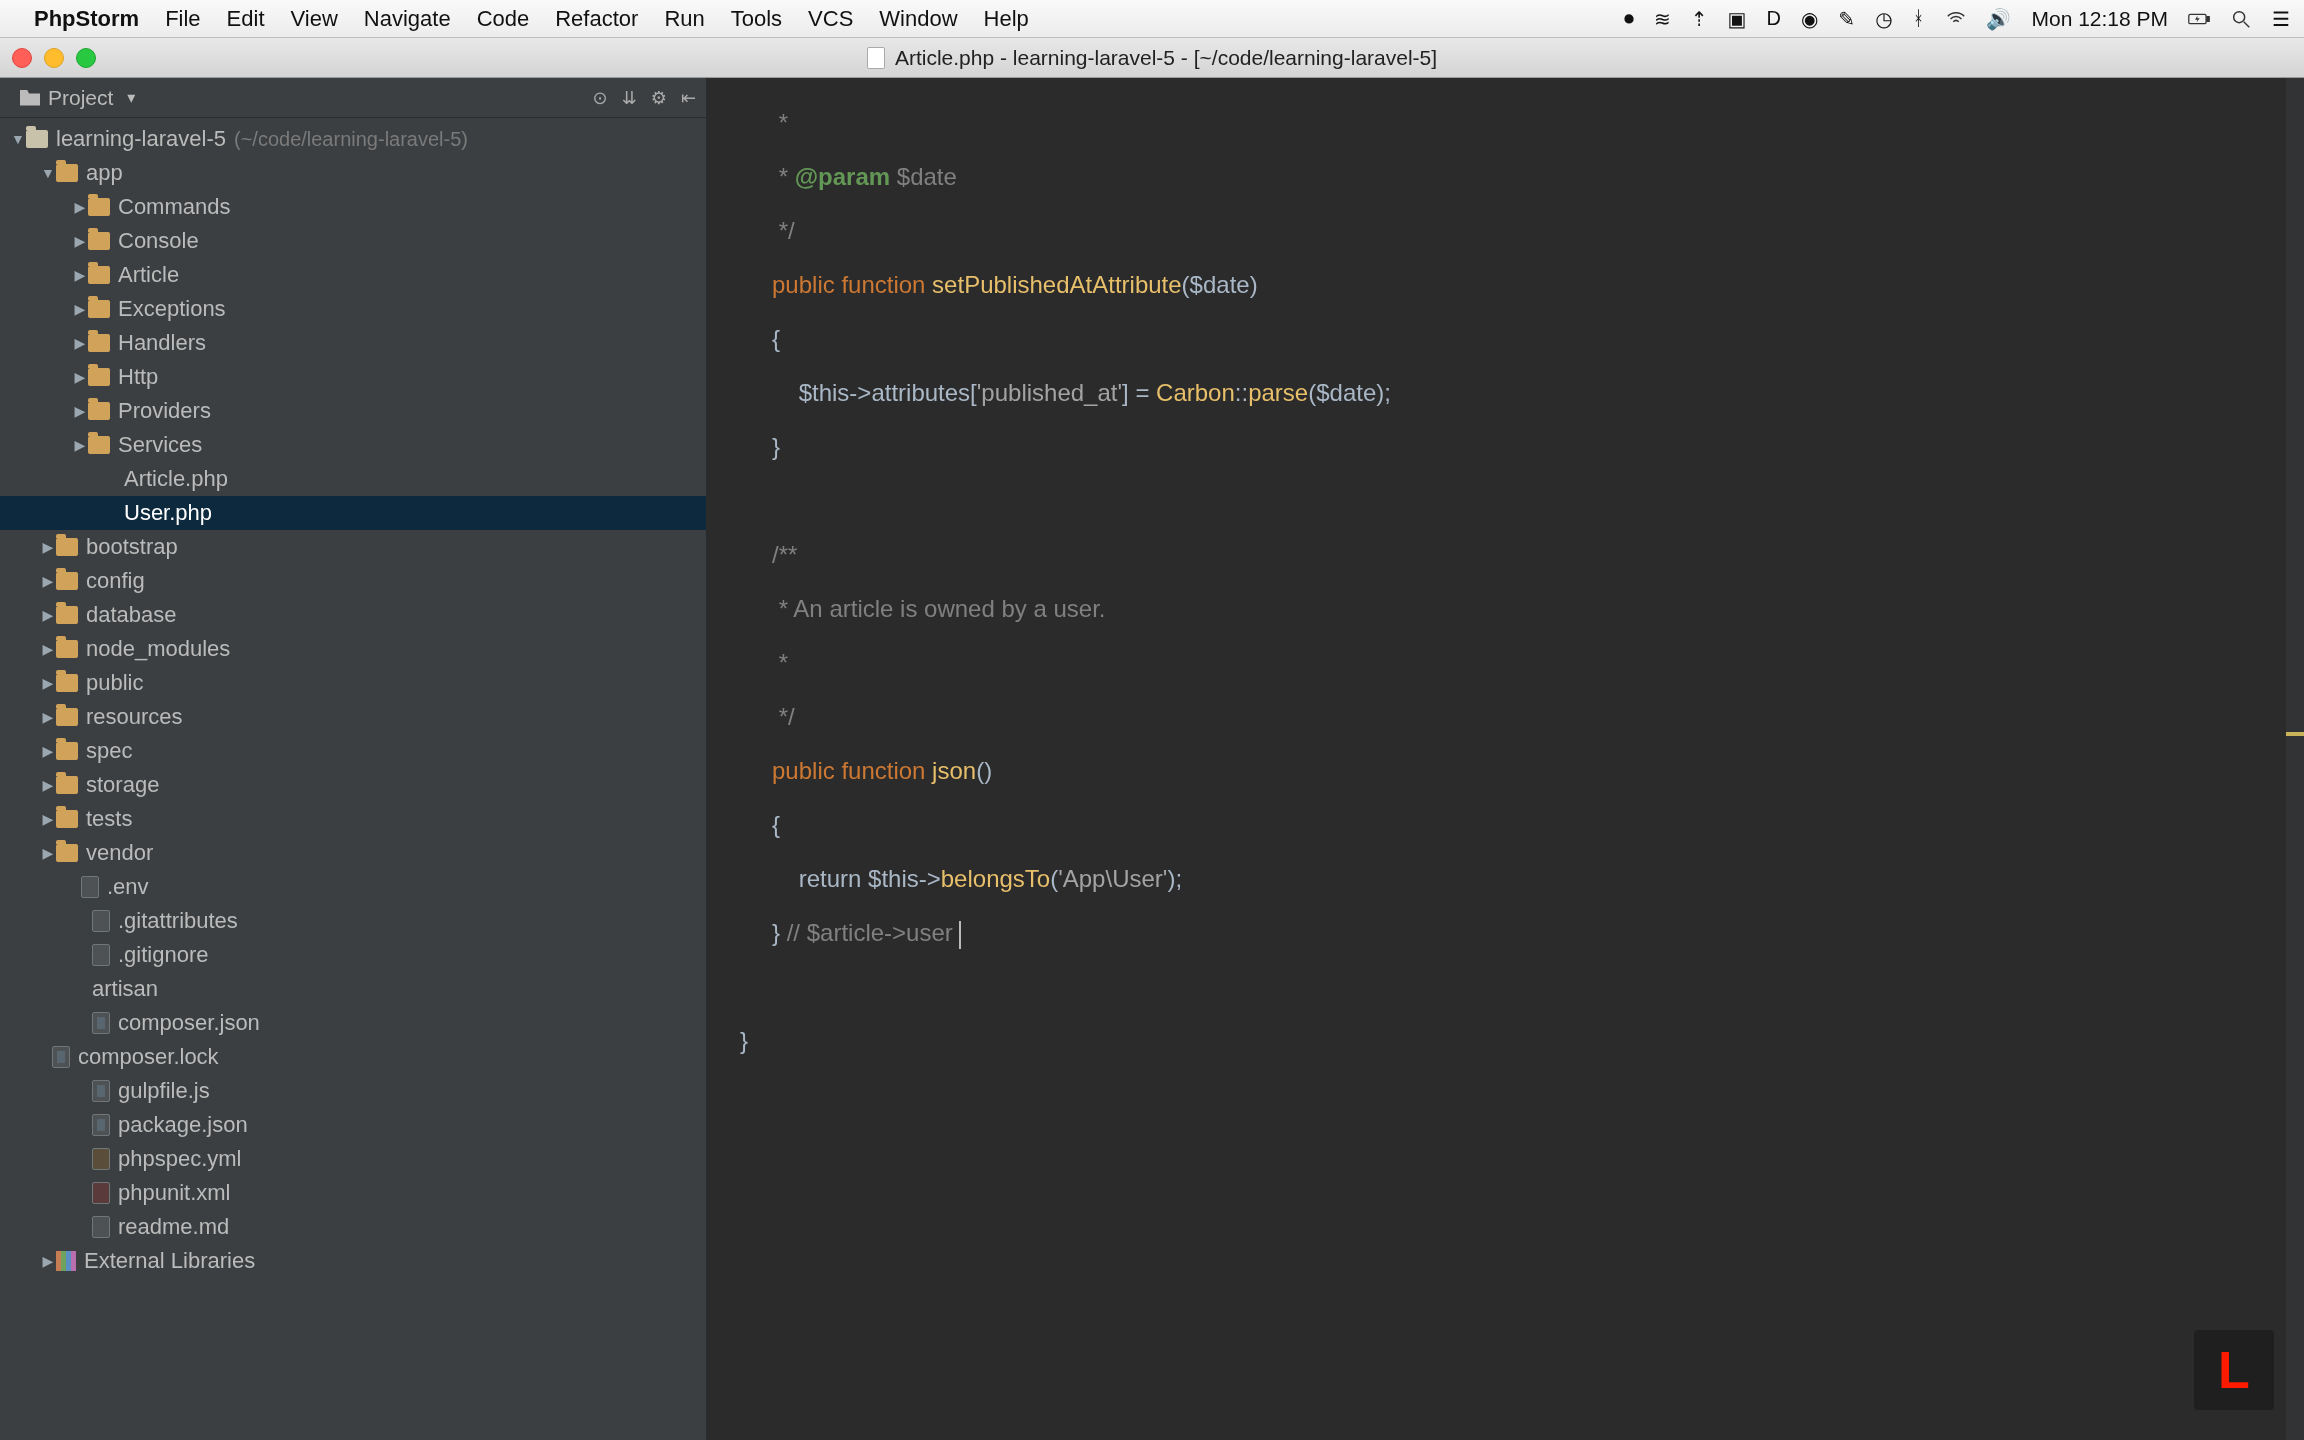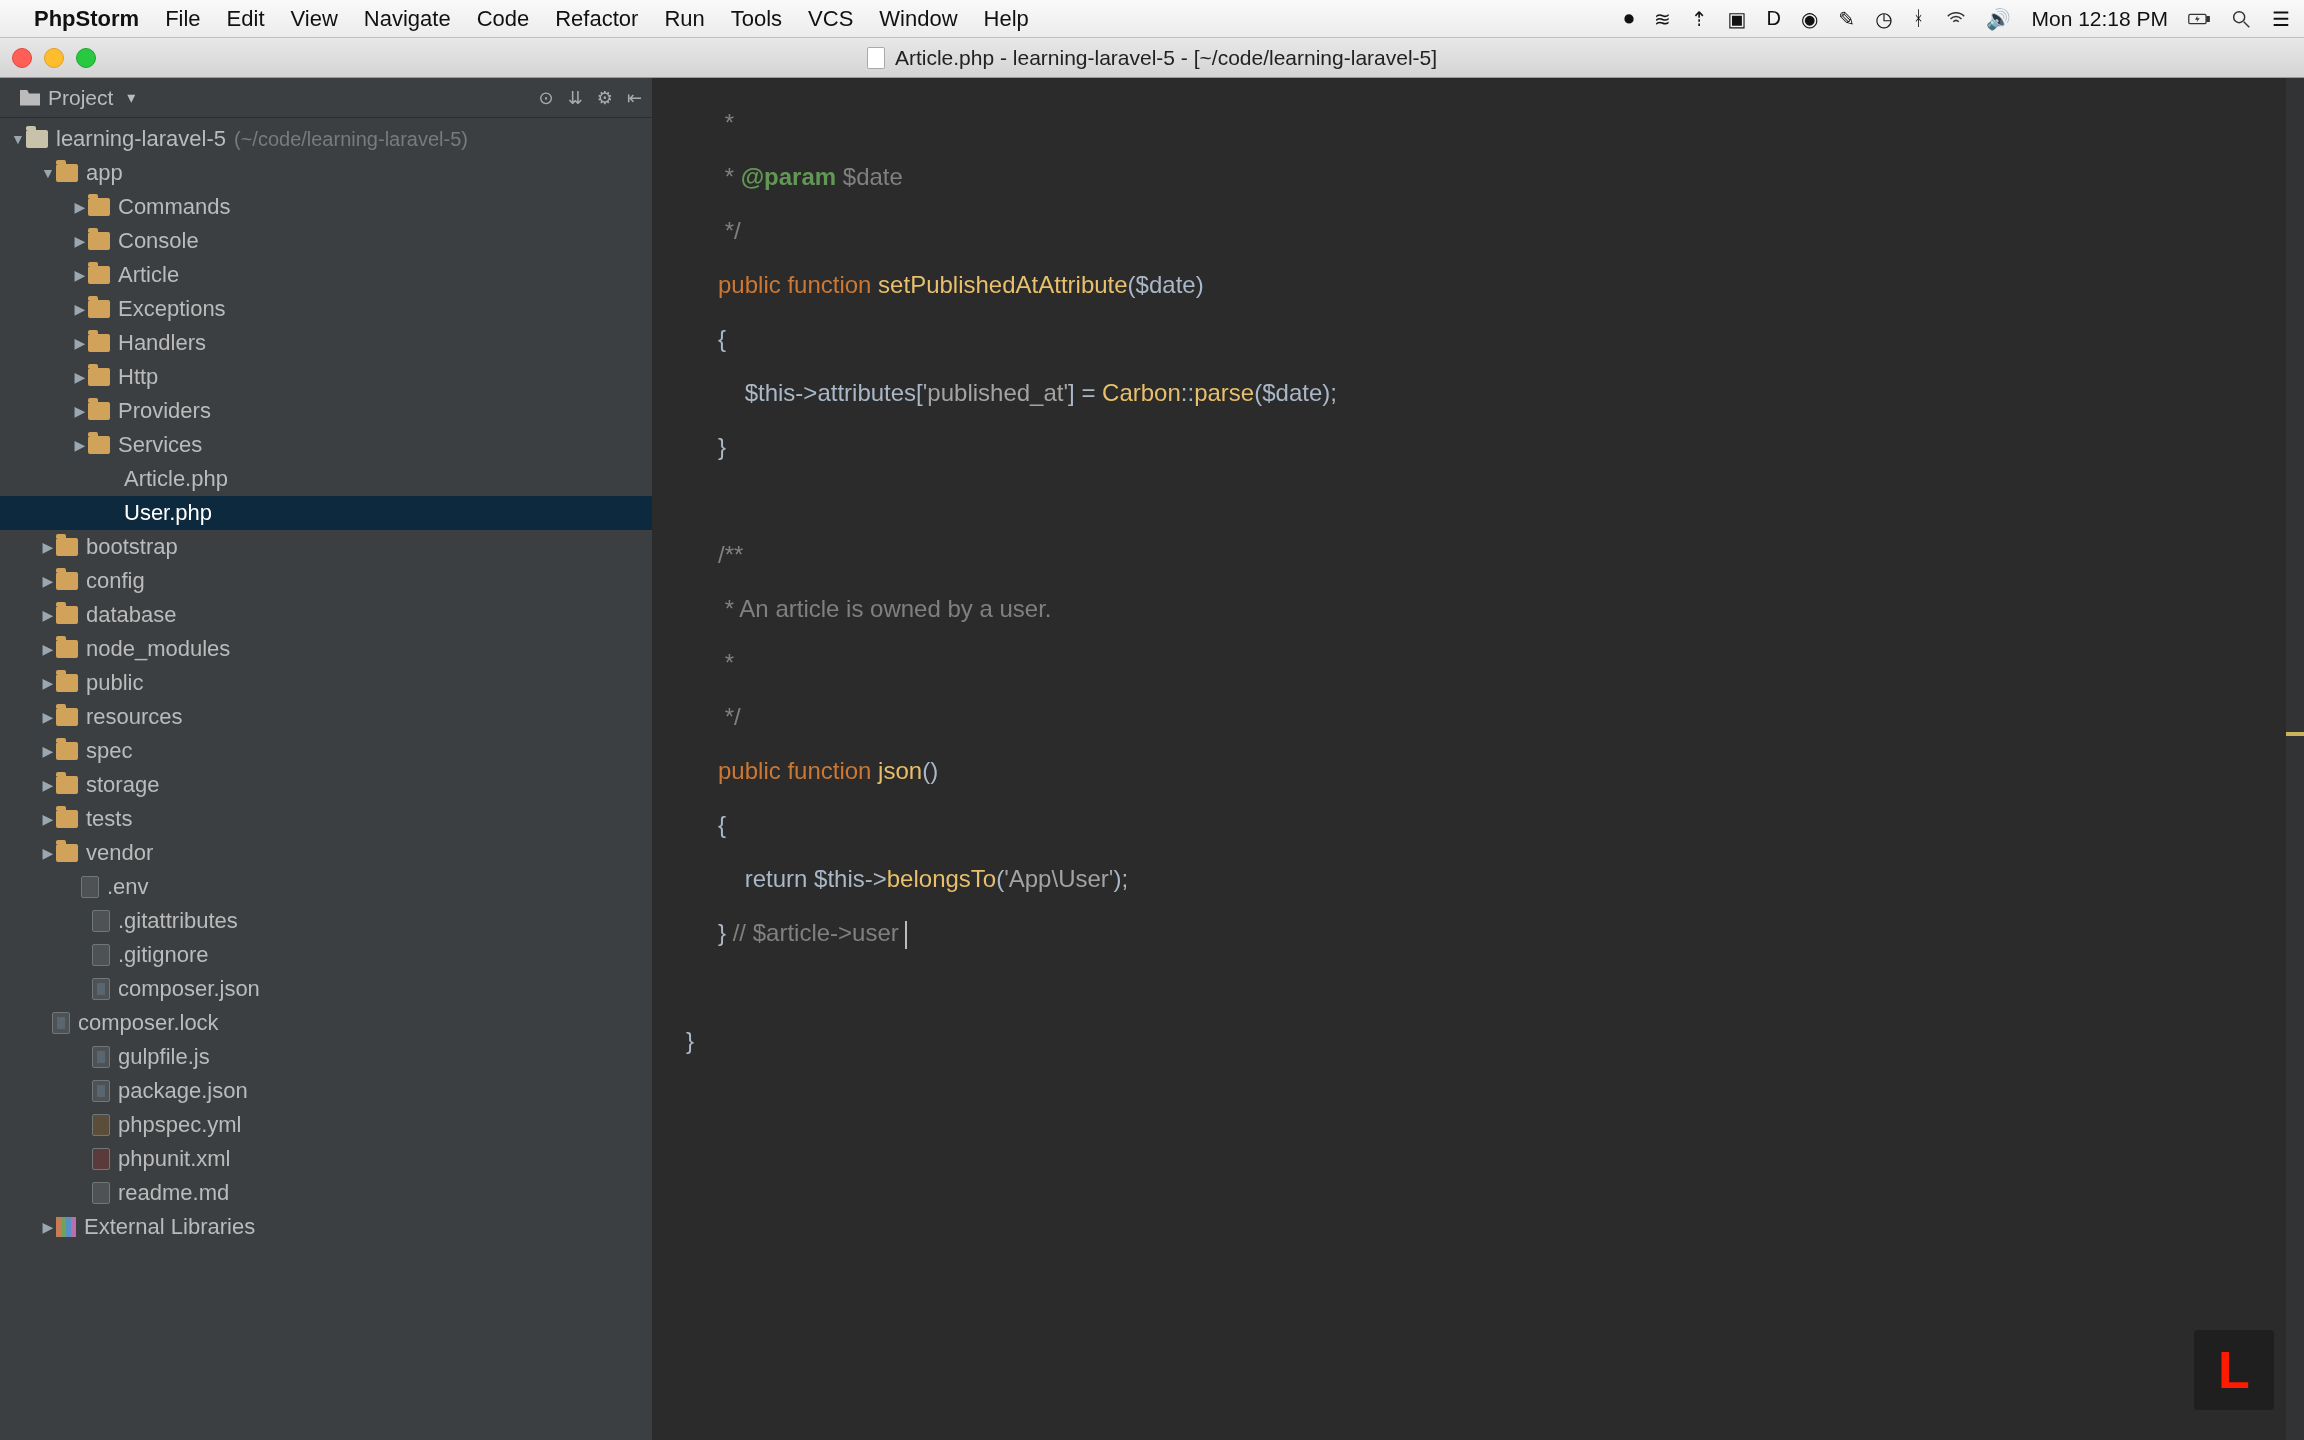--- a/index.html
+++ b/index.html
@@ -19,21 +19,21 @@
 .traffic { display: flex; gap: 12px; }
 .tl { width: 20px; height: 20px; border-radius: 50%; }
 .tl.red { background: #ff5f57; border:1px solid #e24640; }
 .tl.yellow { background: #ffbd2e; border:1px solid #dfa023; }
 .tl.green { background: #28c940; border:1px solid #1fa531; }
 .wintitle { position:absolute; left:0; right:0; text-align:center; font-size: 21px; color:#222; display:flex; align-items:center; justify-content:center; gap:10px; }
 .file-glyph { width:18px; height:22px; background:#fff; border:1px solid #aaa; border-radius:2px; display:inline-block; }
 
 
 .ide { display:flex; height: calc(1440px - 38px - 40px); }
-.sidebar { width: 652px; background:#3c3f41; display:flex; flex-direction:column; color:#bbbbbb; }
+.sidebar { width: 706px; background:#3c3f41; display:flex; flex-direction:column; color:#bbbbbb; }
 .tool-header { height:40px; background:#3c3f41; display:flex; align-items:center; padding:0 10px; border-bottom:1px solid #2d2d2d; }
 .tool-header .projbtn { display:flex; align-items:center; gap:8px; font-size:21px; color:#bbbbbb; padding:2px 10px; }
 .tool-header .projbtn .proj-icon { width:20px; height:16px; background:#bbbbbb; clip-path: polygon(0 0, 35% 0, 45% 25%, 100% 25%, 100% 100%, 0 100%); }
 .tool-header .projbtn .dd { font-size:16px; margin-left:6px; }
 .tool-header .right { margin-left:auto; display:flex; gap:14px; }
 .tool-header .right .ticon2 { color:#aaa; font-size:18px; }
 
 .tree { flex:1; overflow:auto; font-size:22px; line-height:34px; padding-top:4px; user-select:none; }
 .row { display:flex; align-items:center; height:34px; white-space:nowrap; }
 .row.selected { background:#0d293e; color:#fff; }
@@ -280,20 +280,25 @@
        <span class="file-icon file"></span>
        <span>.gitattributes</span>
      </div>
           <div class="row" style="padding-left:76px">
        <span class="arrow blank">▶</span>
        <span class="file-icon file"></span>
        <span>.gitignore</span>
      </div>
           <div class="row" style="padding-left:76px">
        <span class="arrow blank">▶</span>
+
+       <span>artisan</span>
+     </div>
+          <div class="row" style="padding-left:76px">
+       <span class="arrow blank">▶</span>
        <span class="file-icon json"></span>
        <span>composer.json</span>
      </div>
           <div class="row" style="padding-left:36px">
        <span class="arrow blank">▶</span>
        <span class="file-icon json"></span>
        <span>composer.lock</span>
      </div>
           <div class="row" style="padding-left:76px">
        <span class="arrow blank">▶</span>

